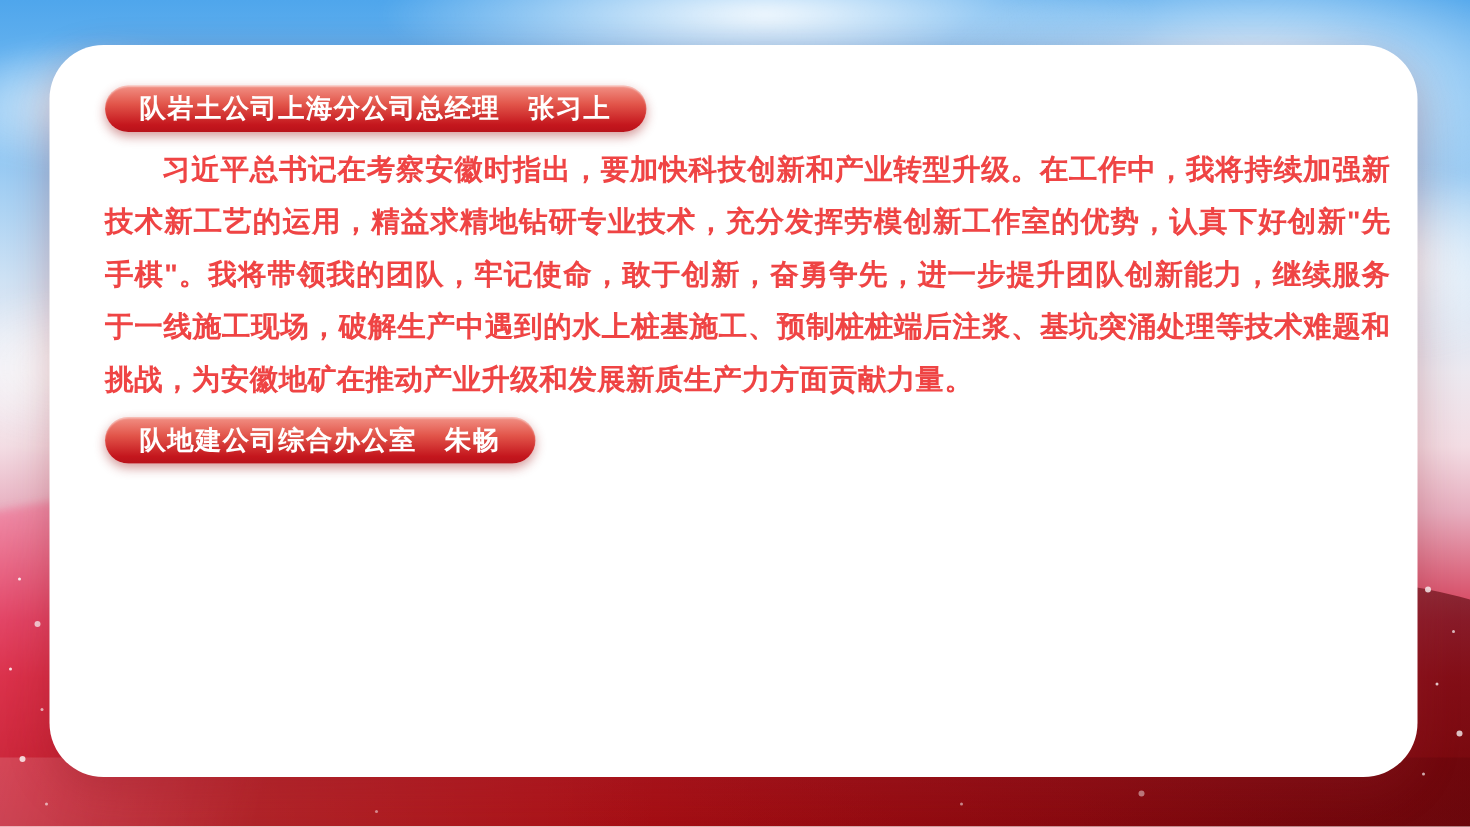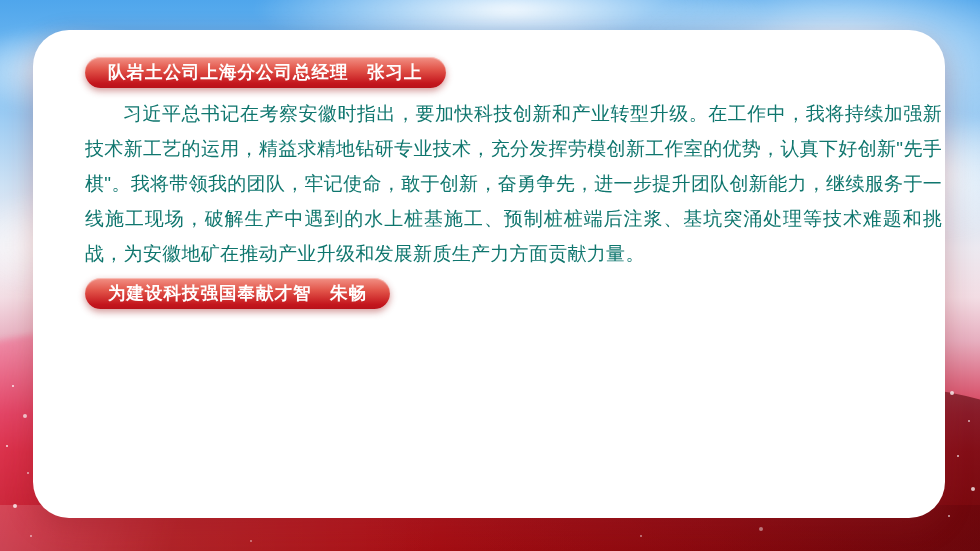--- a/index.html
+++ b/index.html
@@ -39,36 +39,36 @@
       6px 445px 0 0 rgba(255,255,255,.85),   27px 472px 0 0 rgba(255,255,255,.7),
       14px 505px 0 1px rgba(255,255,255,.8), 30px 535px 0 0 rgba(255,255,255,.6),
       951px 392px 0 1px rgba(255,255,255,.85), 968px 420px 0 0 rgba(255,255,255,.7),
       957px 455px 0 0 rgba(255,255,255,.8),  972px 488px 0 1px rgba(255,255,255,.75),
       948px 515px 0 0 rgba(255,255,255,.7),  640px 535px 0 0 rgba(255,255,255,.55),
       760px 528px 0 1px rgba(255,255,255,.5), 250px 540px 0 0 rgba(255,255,255,.5);}
 
   
   .card{
     position:absolute;left:33px;top:30px;width:912px;height:488px;
-    box-sizing:border-box;padding:27px 18px 0 52px;
+    box-sizing:border-box;padding:27px 18px 0 37px;
     background:#ffffff;border-radius:36px;
     box-shadow:0 10px 28px rgba(140,30,40,.30);
   }
   .badge{
     display:inline-block;height:31px;line-height:31px;padding:0 23px;
     border-radius:16px;color:#ffffff;font-size:17.5px;font-weight:bold;letter-spacing:1px;
     background:linear-gradient(180deg,#f29185 0%,#e2554a 40%,#c4161d 85%,#b8121a 100%);
     box-shadow:0 3px 7px rgba(160,30,30,.45), inset 0 1px 1px rgba(255,255,255,.45);
     white-space:pre;
   }
   .para{
     width:857px;margin:8px 0 7px;
     font-size:19px;line-height:35px;letter-spacing:.3px;
     text-indent:2em;text-align:justify;
-    color:#0f766e;font-weight:400;
+    color:#ef4444;font-weight:700;
   }
 </style>
 </head>
 <body>
 
 <div class="stage">
 
   <div class="bg">
     <div class="cloud c1"></div>
     <div class="cloud c2"></div>
@@ -82,17 +82,17 @@
   </div>
 
   <div class="card">
 
     <div class="section">
       <div class="badge">队岩土公司上海分公司总经理　张习上</div>
       <p class="para">习近平总书记在考察安徽时指出，要加快科技创新和产业转型升级。在工作中，我将持续加强新技术新工艺的运用，精益求精地钻研专业技术，充分发挥劳模创新工作室的优势，认真下好创新"先手棋"。我将带领我的团队，牢记使命，敢于创新，奋勇争先，进一步提升团队创新能力，继续服务于一线施工现场，破解生产中遇到的水上桩基施工、预制桩桩端后注浆、基坑突涌处理等技术难题和挑战，为安徽地矿在推动产业升级和发展新质生产力方面贡献力量。</p>
     </div>
 
     <div class="section">
-      <div class="badge">为建设科技强国奉献才智　朱畅</div>
+      <div class="badge">队地建公司综合办公室　朱畅</div>
     </div>
 
   </div>
 </div>
 
 </body></html>

